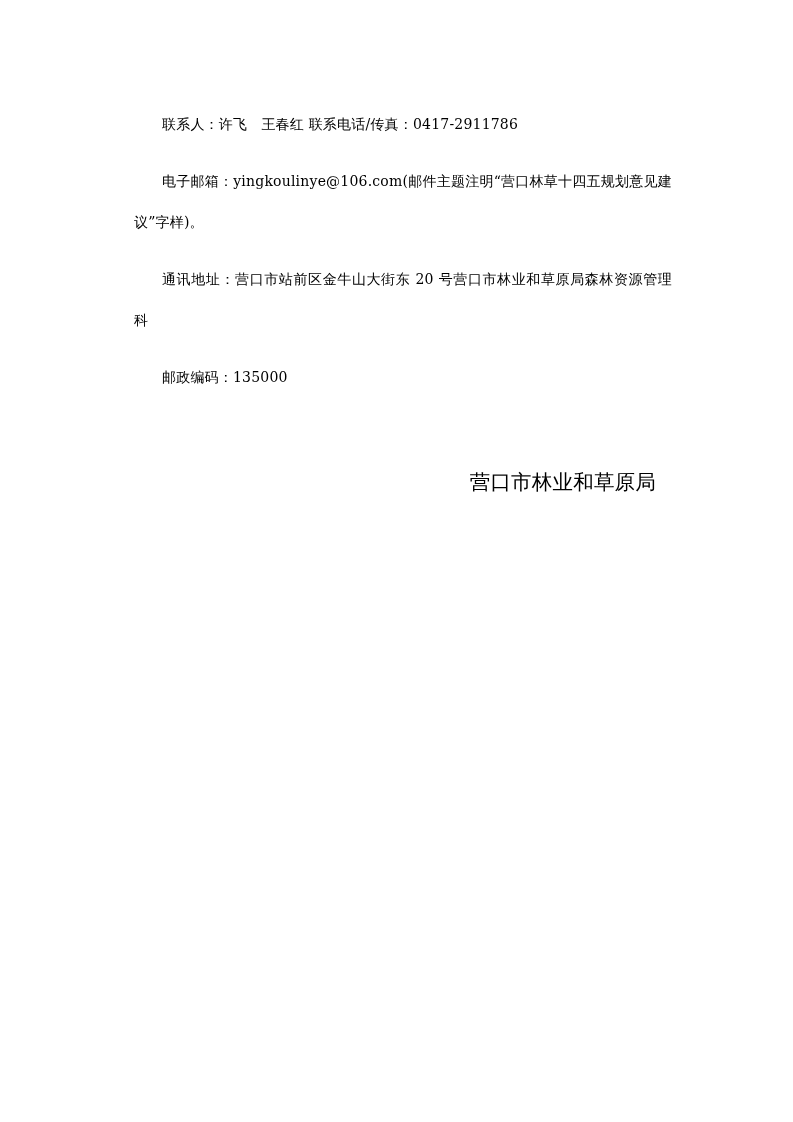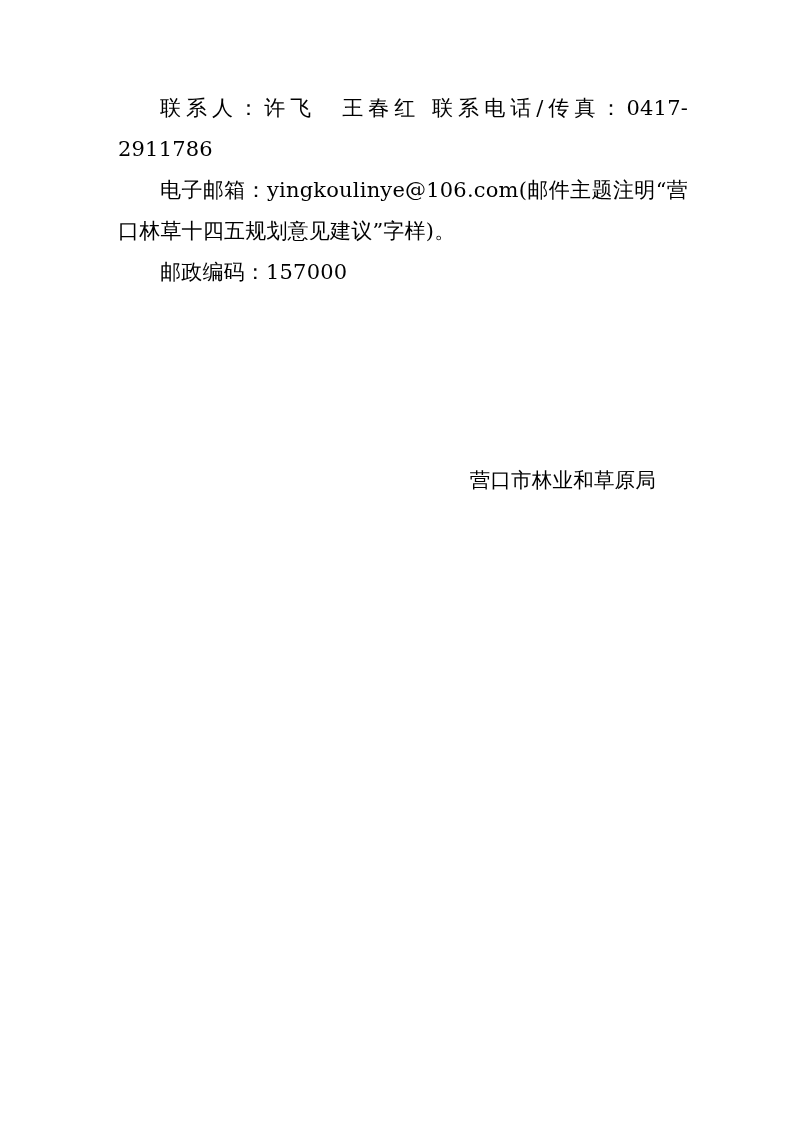--- a/index.html
+++ b/index.html
@@ -22,58 +22,58 @@
     height: 1122px;
     background: #ffffff;
   }
   .body-block {
     position: absolute;
     left: 118px;
     top: 88px;
     width: 570px;
   }
   .para {
-    font-size: 21px;
+    font-size: 14px;
     line-height: 41px;
     text-align: justify;
     text-justify: inter-ideograph;
     letter-spacing: 0.2px;
-    margin: 0;
+    margin: 16px;
     white-space: pre-wrap;
   }
   .indent {
     text-indent: 2em;
   }
   .sign-block {
     position: absolute;
     left: 118px;
     top: 460px;
     width: 570px;
   }
   .sign-line {
     font-size: 20.5px;
     line-height: 44px;
     margin: 0;
     text-align: right;
     padding-right: 32px;
     letter-spacing: 0.2px;
-    font-family: Liberation Mono, monospace;
   }
   .sign-line.date {
     padding-right: 42px;
   }
 </style>
 </head>
 <body>
 
 <div class="page">
 
   <div class="body-block">
     <p class="para indent">联系人：许飞　王春红 联系电话/传真：0417-2911786</p>
     <p class="para indent">电子邮箱：yingkoulinye@106.com(邮件主题注明“营口林草十四五规划意见建议”字样)。</p>
-    <p class="para indent">邮政编码：157000</p>
+    <p class="para indent">通讯地址：营口市站前区金牛山大街东 20 号营口市林业和草原局森林资源管理科</p>
+    <p class="para indent">邮政编码：135000</p>
   </div>
 
   <div class="sign-block">
     <p class="sign-line">营口市林业和草原局</p>
   </div>
 
 </div>
 
 </body></html>

